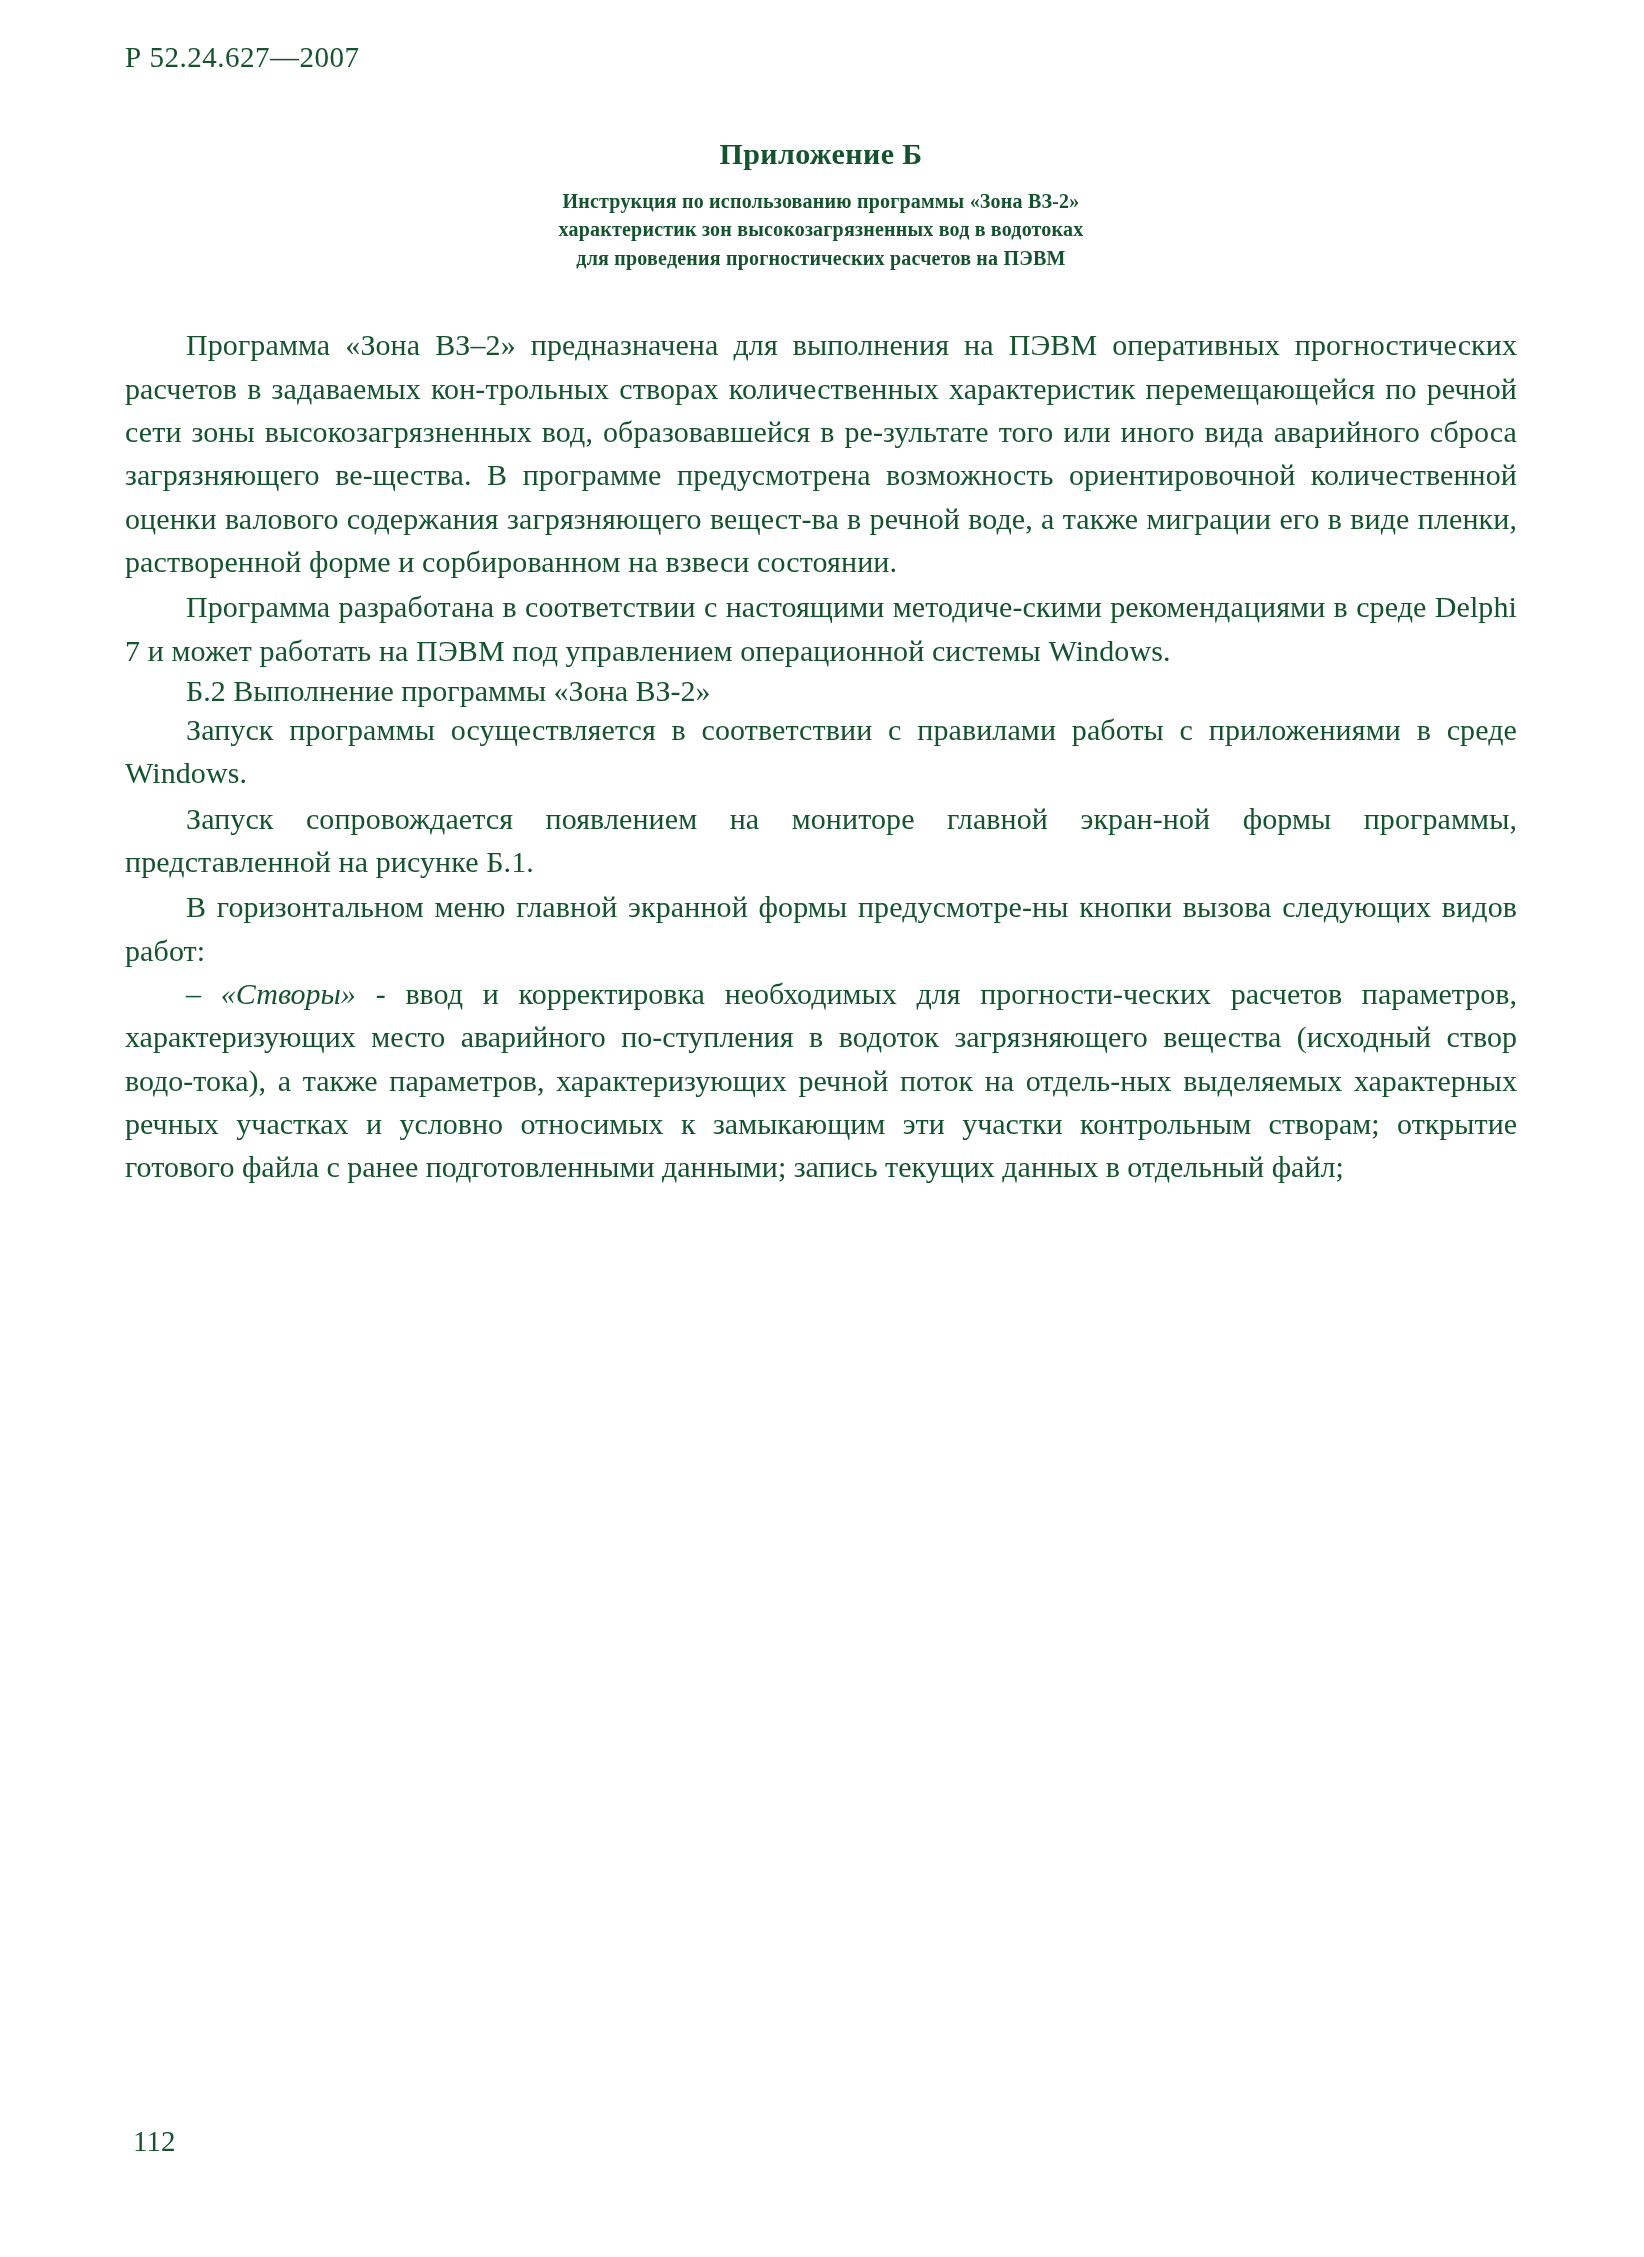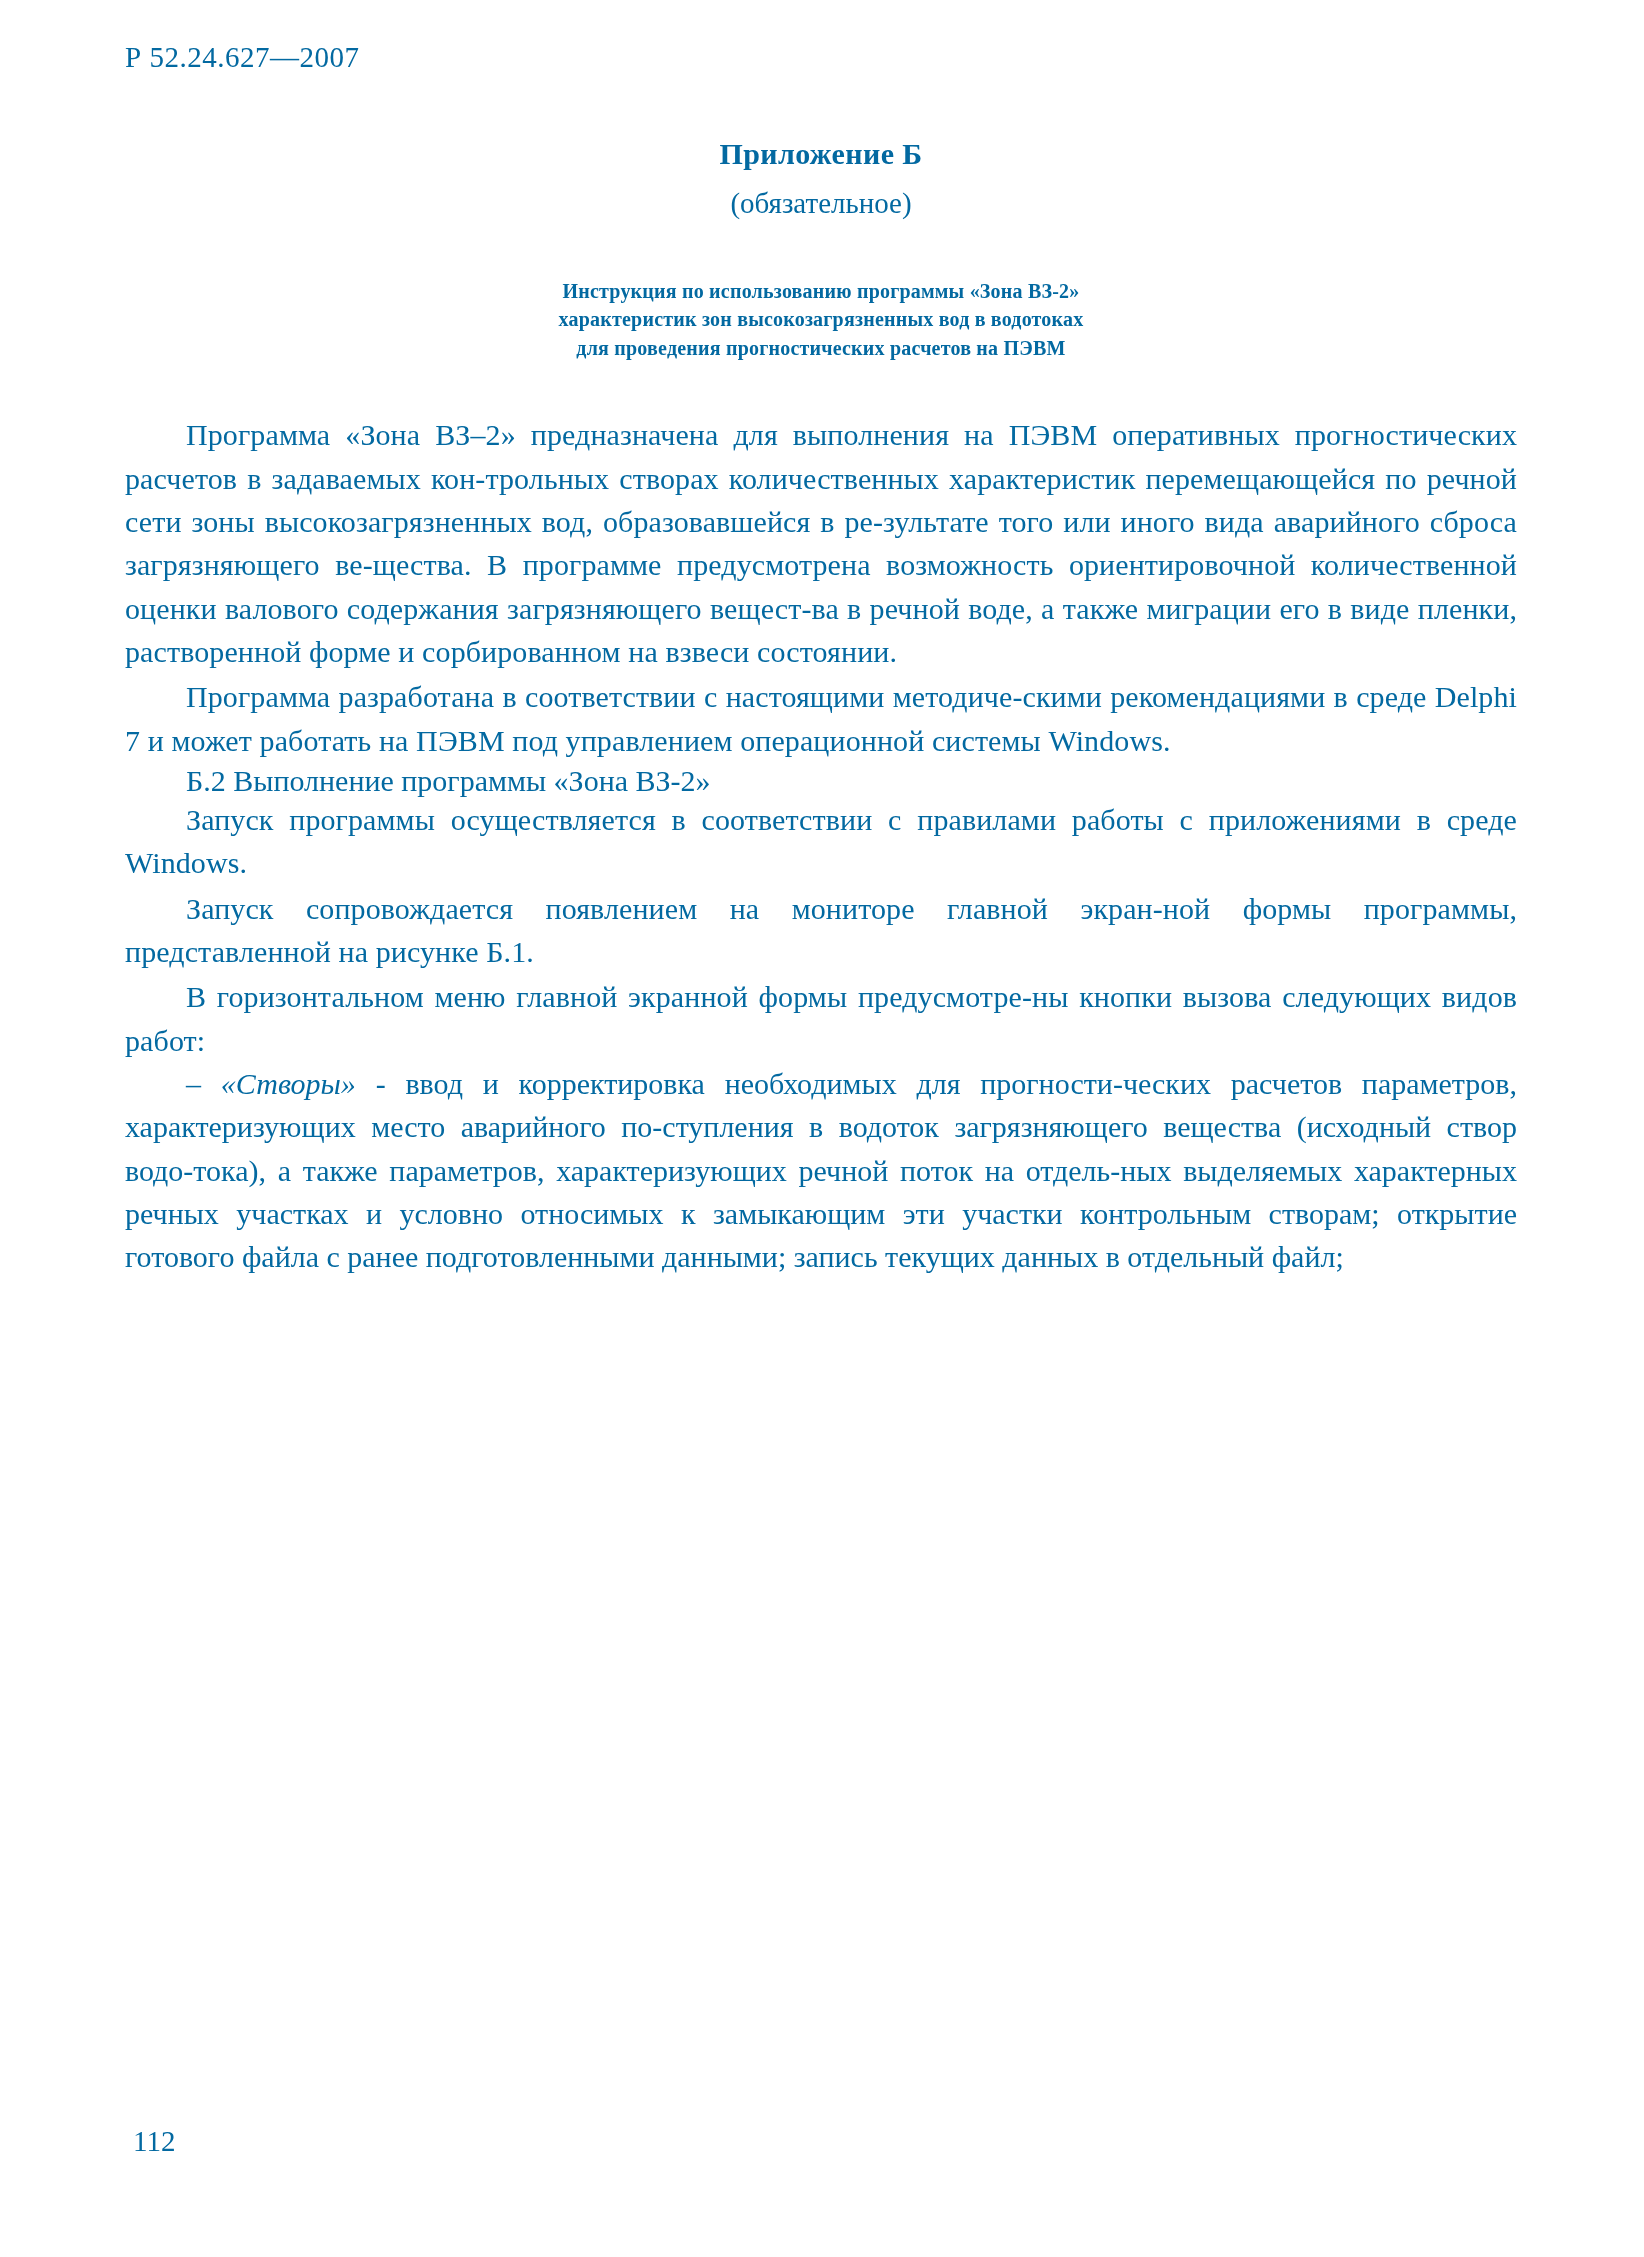--- a/index.html
+++ b/index.html
@@ -6,21 +6,21 @@
     margin: 0;
     padding: 0;
     background: #ffffff;
   }
   .page {
     position: relative;
     width: 1550px;
     height: 2257px;
     background: #ffffff;
     font-family: "Liberation Serif", serif;
-    color: #0369a1;
+    color: #14532d;
     overflow: hidden;
     text-decoration: underline;
   }
 
   
   .running-head {
     position: absolute;
     top: 41px;
     left: 125px;
     font-family: "Liberation Serif", serif;
@@ -104,21 +104,20 @@
 <body>
 
 <div class="page">
 
   <div class="running-head">Р 52.24.627—2007</div>
 
   <div class="content">
 
     <div class="appendix-title">Приложение Б</div>
 
-    <div class="appendix-sub">(обязательное)</div>
 
     <div class="doc-title">
       <div>Инструкция по использованию программы «Зона ВЗ-2»</div>
       <div>характеристик зон высокозагрязненных вод в водотоках</div>
       <div>для проведения прогностических расчетов на ПЭВМ</div>
     </div>
 
 
     <p class="body">Программа «Зона ВЗ–2» предназначена для выполнения на ПЭВМ оперативных прогностических расчетов в задаваемых кон-трольных створах количественных характеристик перемещающейся по речной сети зоны высокозагрязненных вод, образовавшейся в ре-зультате того или иного вида аварийного сброса загрязняющего ве-щества. В программе предусмотрена возможность ориентировочной количественной оценки валового содержания загрязняющего вещест-ва в речной воде, а также миграции его в виде пленки, растворенной форме и сорбированном на взвеси состоянии.</p>
 

